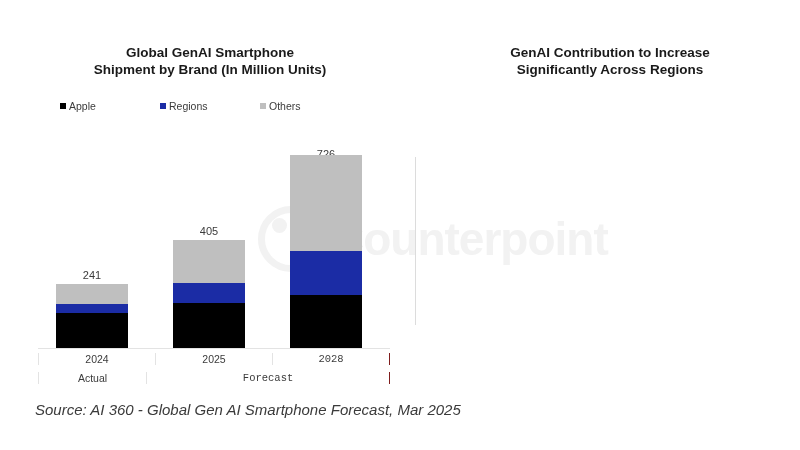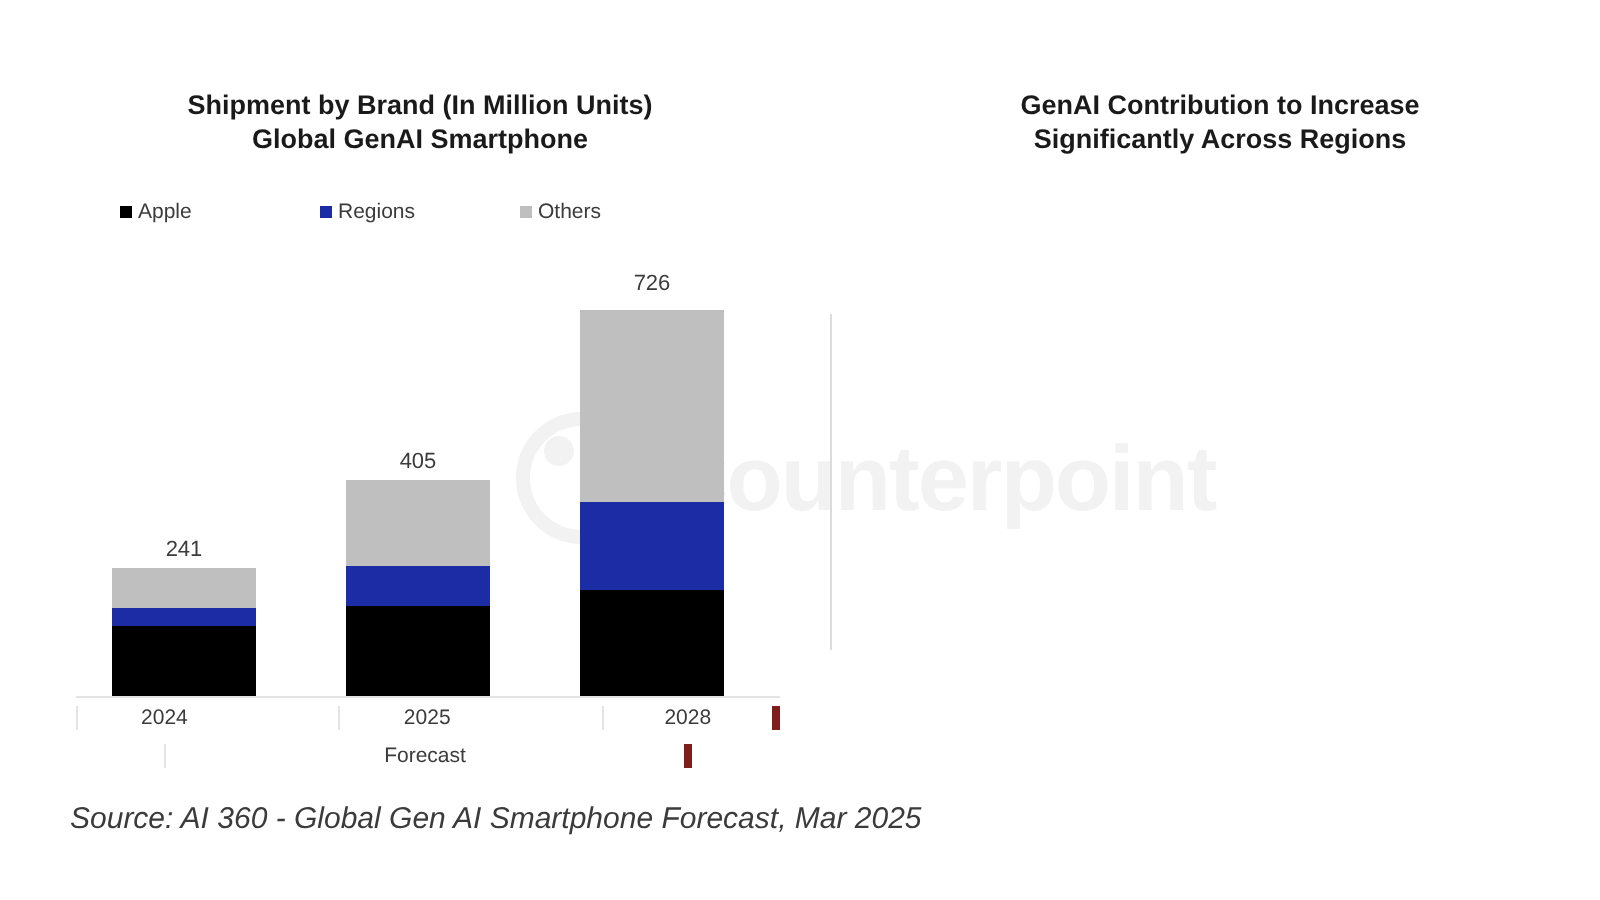--- a/index.html
+++ b/index.html
@@ -137,23 +137,23 @@
     display: flex;
     height: 19px;
     align-items: center;
   }
   .xaxis .cell {
     display: flex;
     align-items: center;
     justify-content: center;
     box-sizing: border-box;
   }
-  .vsep { border-left: 1px solid #e3e3e3; margin-left: 44px; }
+  .vsep { border-left: 1px solid #e3e3e3; }
   .vedge-l { border-left: 1px solid #e3e3e3; }
-  .vedge-r { border-right: 4px solid #7f1d1d; }
+  .vedge-r { border-right: 1px solid #7f1d1d; font-family: Liberation Mono, monospace; }
 
   #bar-xaxis   { left: 38px;  top: 348px; width: 352px; }
 
   
   #divider {
     position: absolute;
     left: 415px;
     top: 157px;
     width: 1px;
     height: 168px;
@@ -178,22 +178,22 @@
 <div id="watermark">
   <div class="wm-logo"></div>
   <div class="wm-text">Counterpoint</div>
 </div>
 
 <div id="divider"></div>
 
 <div class="panel" id="left-panel">
 
   <div class="chart-title" id="left-title">
+    <div>Global GenAI Smartphone</div>
     <div>Shipment by Brand (In Million Units)</div>
-    <div>Global GenAI Smartphone</div>
   </div>
 
   <div class="legend" id="left-legend">
     <div class="legend-item">
       <span class="legend-swatch" style="background:#000000"></span>
       <span>Apple</span>
     </div>
     <div class="legend-item">
       <span class="legend-swatch" style="background:#1B2CA5"></span>
       <span>Regions</span>
@@ -218,36 +218,37 @@
     <div class="bar-group" style="left:135px;">
       <div class="bar-label" style="bottom: 110.665px;">405</div>
       <div class="bar-stack">
         <div class="seg" style="background: rgb(191, 191, 191); height: 42.5344px;"></div>
         <div class="seg" style="background: rgb(27, 44, 165); height: 19.938px;"></div>
         <div class="seg" style="background: rgb(0, 0, 0); height: 45.1928px;"></div>
       </div>
     </div>
 
     <div class="bar-group" style="left:252px;">
-      <div class="bar-label" style="bottom: 200px;">726</div>
+      <div class="bar-label" style="bottom: 188px;">726</div>
       <div class="bar-stack">
         <div class="seg" style="background: rgb(191, 191, 191); height: 95.9683px;"></div>
         <div class="seg" style="background: rgb(27, 44, 165); height: 43.8636px;"></div>
         <div class="seg" style="background: rgb(0, 0, 0); height: 53.168px;"></div>
       </div>
     </div>
   </div>
 
   <div class="xaxis" id="bar-xaxis">
     <div class="row">
       <div class="cell vedge-l" style="width:117px">2024</div>
       <div class="cell vsep" style="width:117px">2025</div>
       <div class="cell vsep vedge-r" style="width:118px">2028</div>
     </div>
     <div class="row">
+      <div class="cell vedge-l" style="width:117px">Actual</div>
       <div class="cell vsep vedge-r" style="width:264px">Forecast</div>
     </div>
   </div>
 </div>
 
 <div class="panel" id="right-panel">
 
   <div class="chart-title" id="right-title">
     <div>GenAI Contribution to Increase</div>
     <div>Significantly Across Regions</div>

